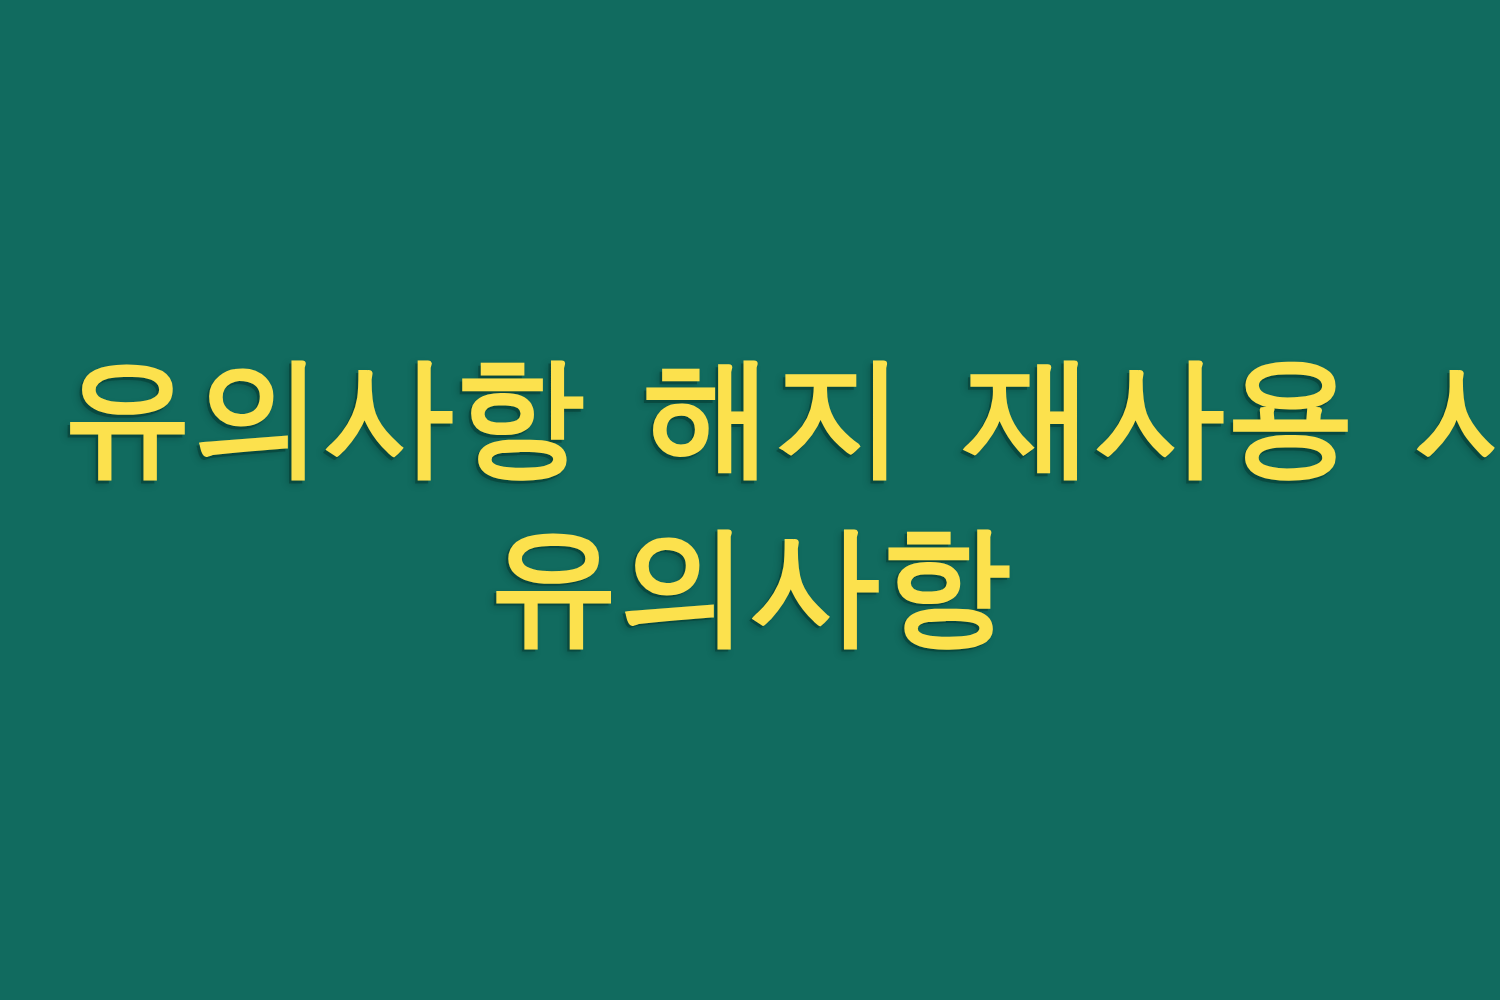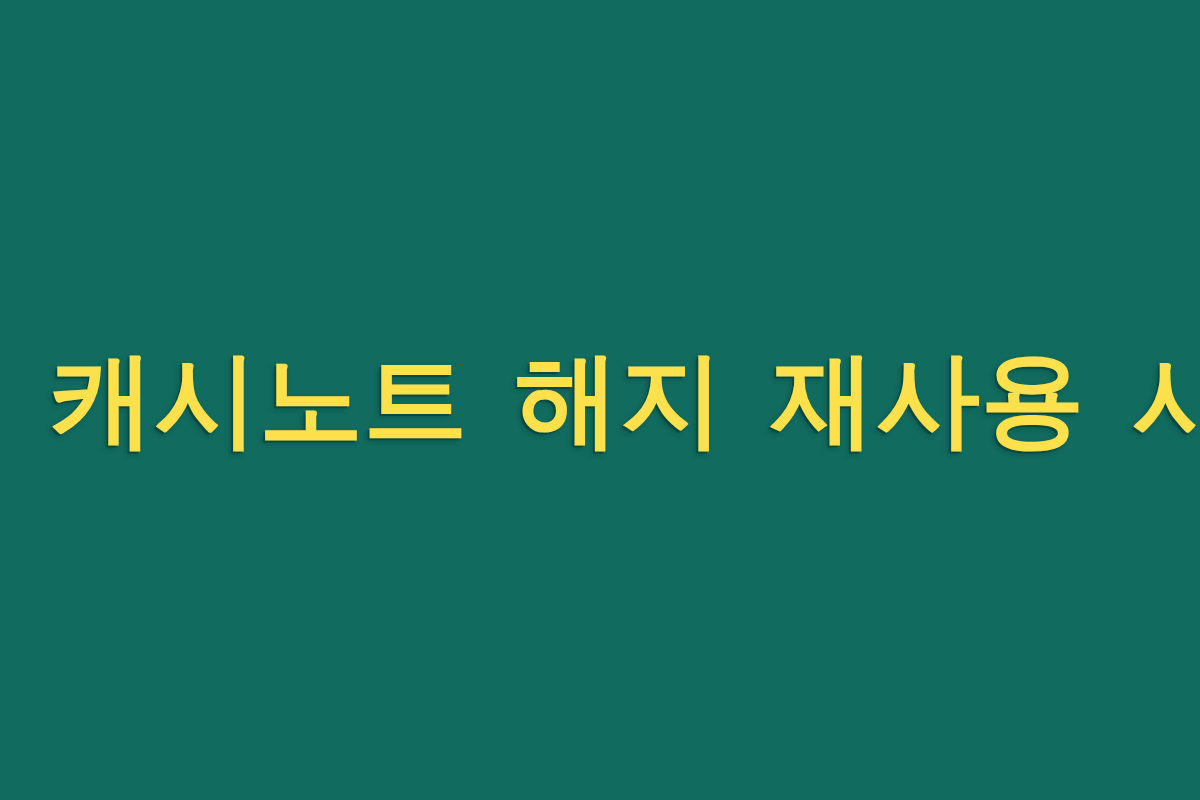--- a/index.html
+++ b/index.html
@@ -53,16 +53,17 @@
   #headline .line-2 {
     margin-top: 2px;
   }
 </style>
 </head>
 <body>
 
 <div id="banner">
 
   <h1 id="headline">
-    <span class="line line-1">캐시노트 해지 재사용 시</span>
+    <span class="line line-1">유의사항 해지 재사용 시</span>
+    <span class="line line-2">유의사항</span>
   </h1>
 
 </div>
 
 </body></html>

